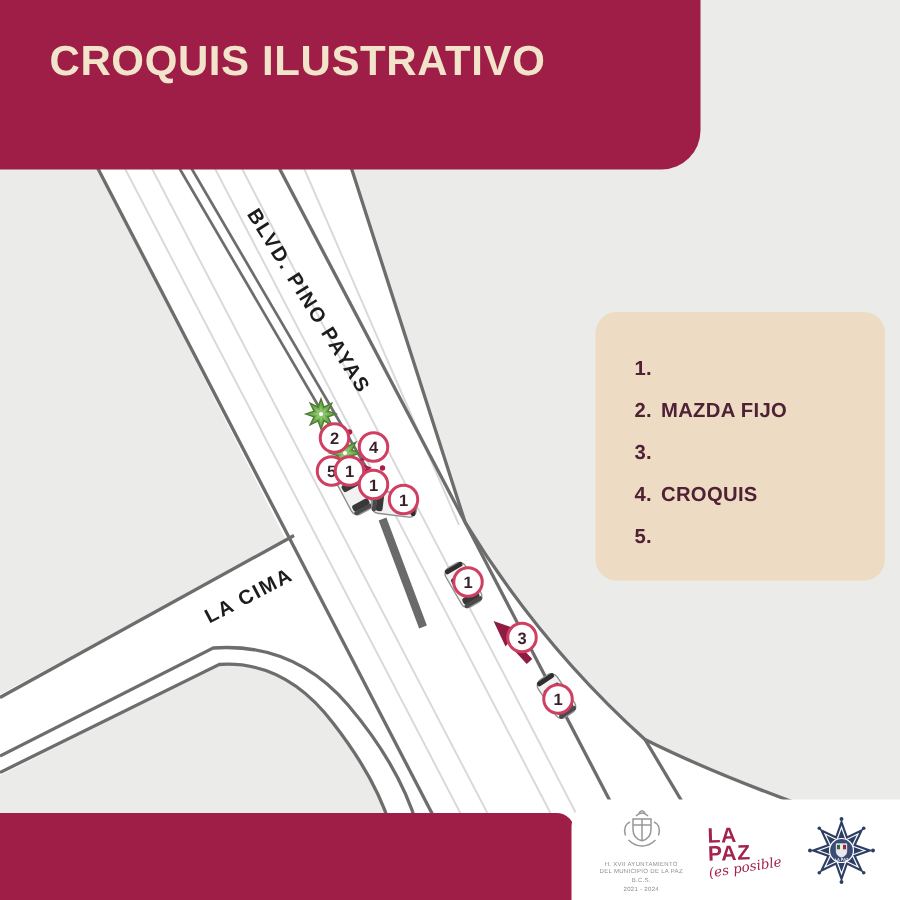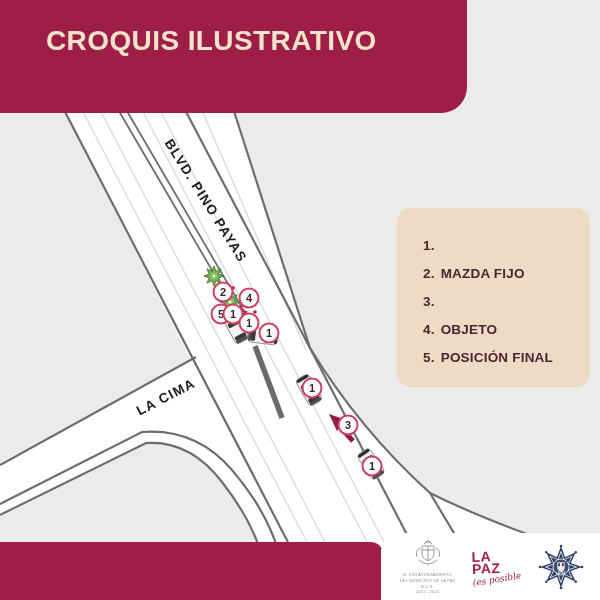--- a/index.html
+++ b/index.html
@@ -2,21 +2,21 @@
 <html><head>
 <meta charset="utf-8">
 <style>
   html,body{margin:0;padding:0;background:#ebebe9;}
   .canvas{position:relative;width:600px;height:600px;overflow:hidden;background:#ebebe9;
           font-family:"Liberation Sans",sans-serif;}
   
   .header{position:absolute;left:0;top:0;width:467px;height:113px;background:#9e1e47;
           border-bottom-right-radius:26px;z-index:3;}
   .header .h-line{color:#f2e4ca;font-weight:700;font-size:28px;letter-spacing:.4px;
-          line-height:33px;margin-left:46px;}
+          line-height:33px;margin-left:33px;}
   .header .h-wrap{padding-top:24px;}
   
   .legend{position:absolute;left:397px;top:208px;width:193px;height:179px;background:#eddcc3;
           border-radius:14px;z-index:3;box-sizing:border-box;padding:30px 0 0 26px;}
   .lg-item{display:flex;gap:6px;color:#4e2134;font-weight:700;font-size:13.5px;
           margin-bottom:13px;letter-spacing:.2px;}
   
   .footer-band{position:absolute;left:0;top:542px;width:383px;height:58px;background:#9e1e47;
           border-top-right-radius:12px;z-index:3;}
   .logo-box{position:absolute;left:381px;top:533px;width:219px;height:67px;background:#ffffff;
@@ -166,25 +166,24 @@
     </div>
     <div class="lg-item">
       <span>2.</span>
       <span>MAZDA FIJO</span>
     </div>
     <div class="lg-item">
       <span>3.</span>
     </div>
     <div class="lg-item">
       <span>4.</span>
-      <span>OBJETO</span>
+      <span>CROQUIS</span>
     </div>
     <div class="lg-item">
       <span>5.</span>
-      <span>POSICIÓN FINAL</span>
     </div>
   </div>
 
   <div class="footer-band"></div>
 
   <div class="logo-box">
 
     <div class="crest-block">
       <svg width="34" height="30" viewBox="0 0 34 30">
         <g stroke="#979797" stroke-width="1" fill="none">

